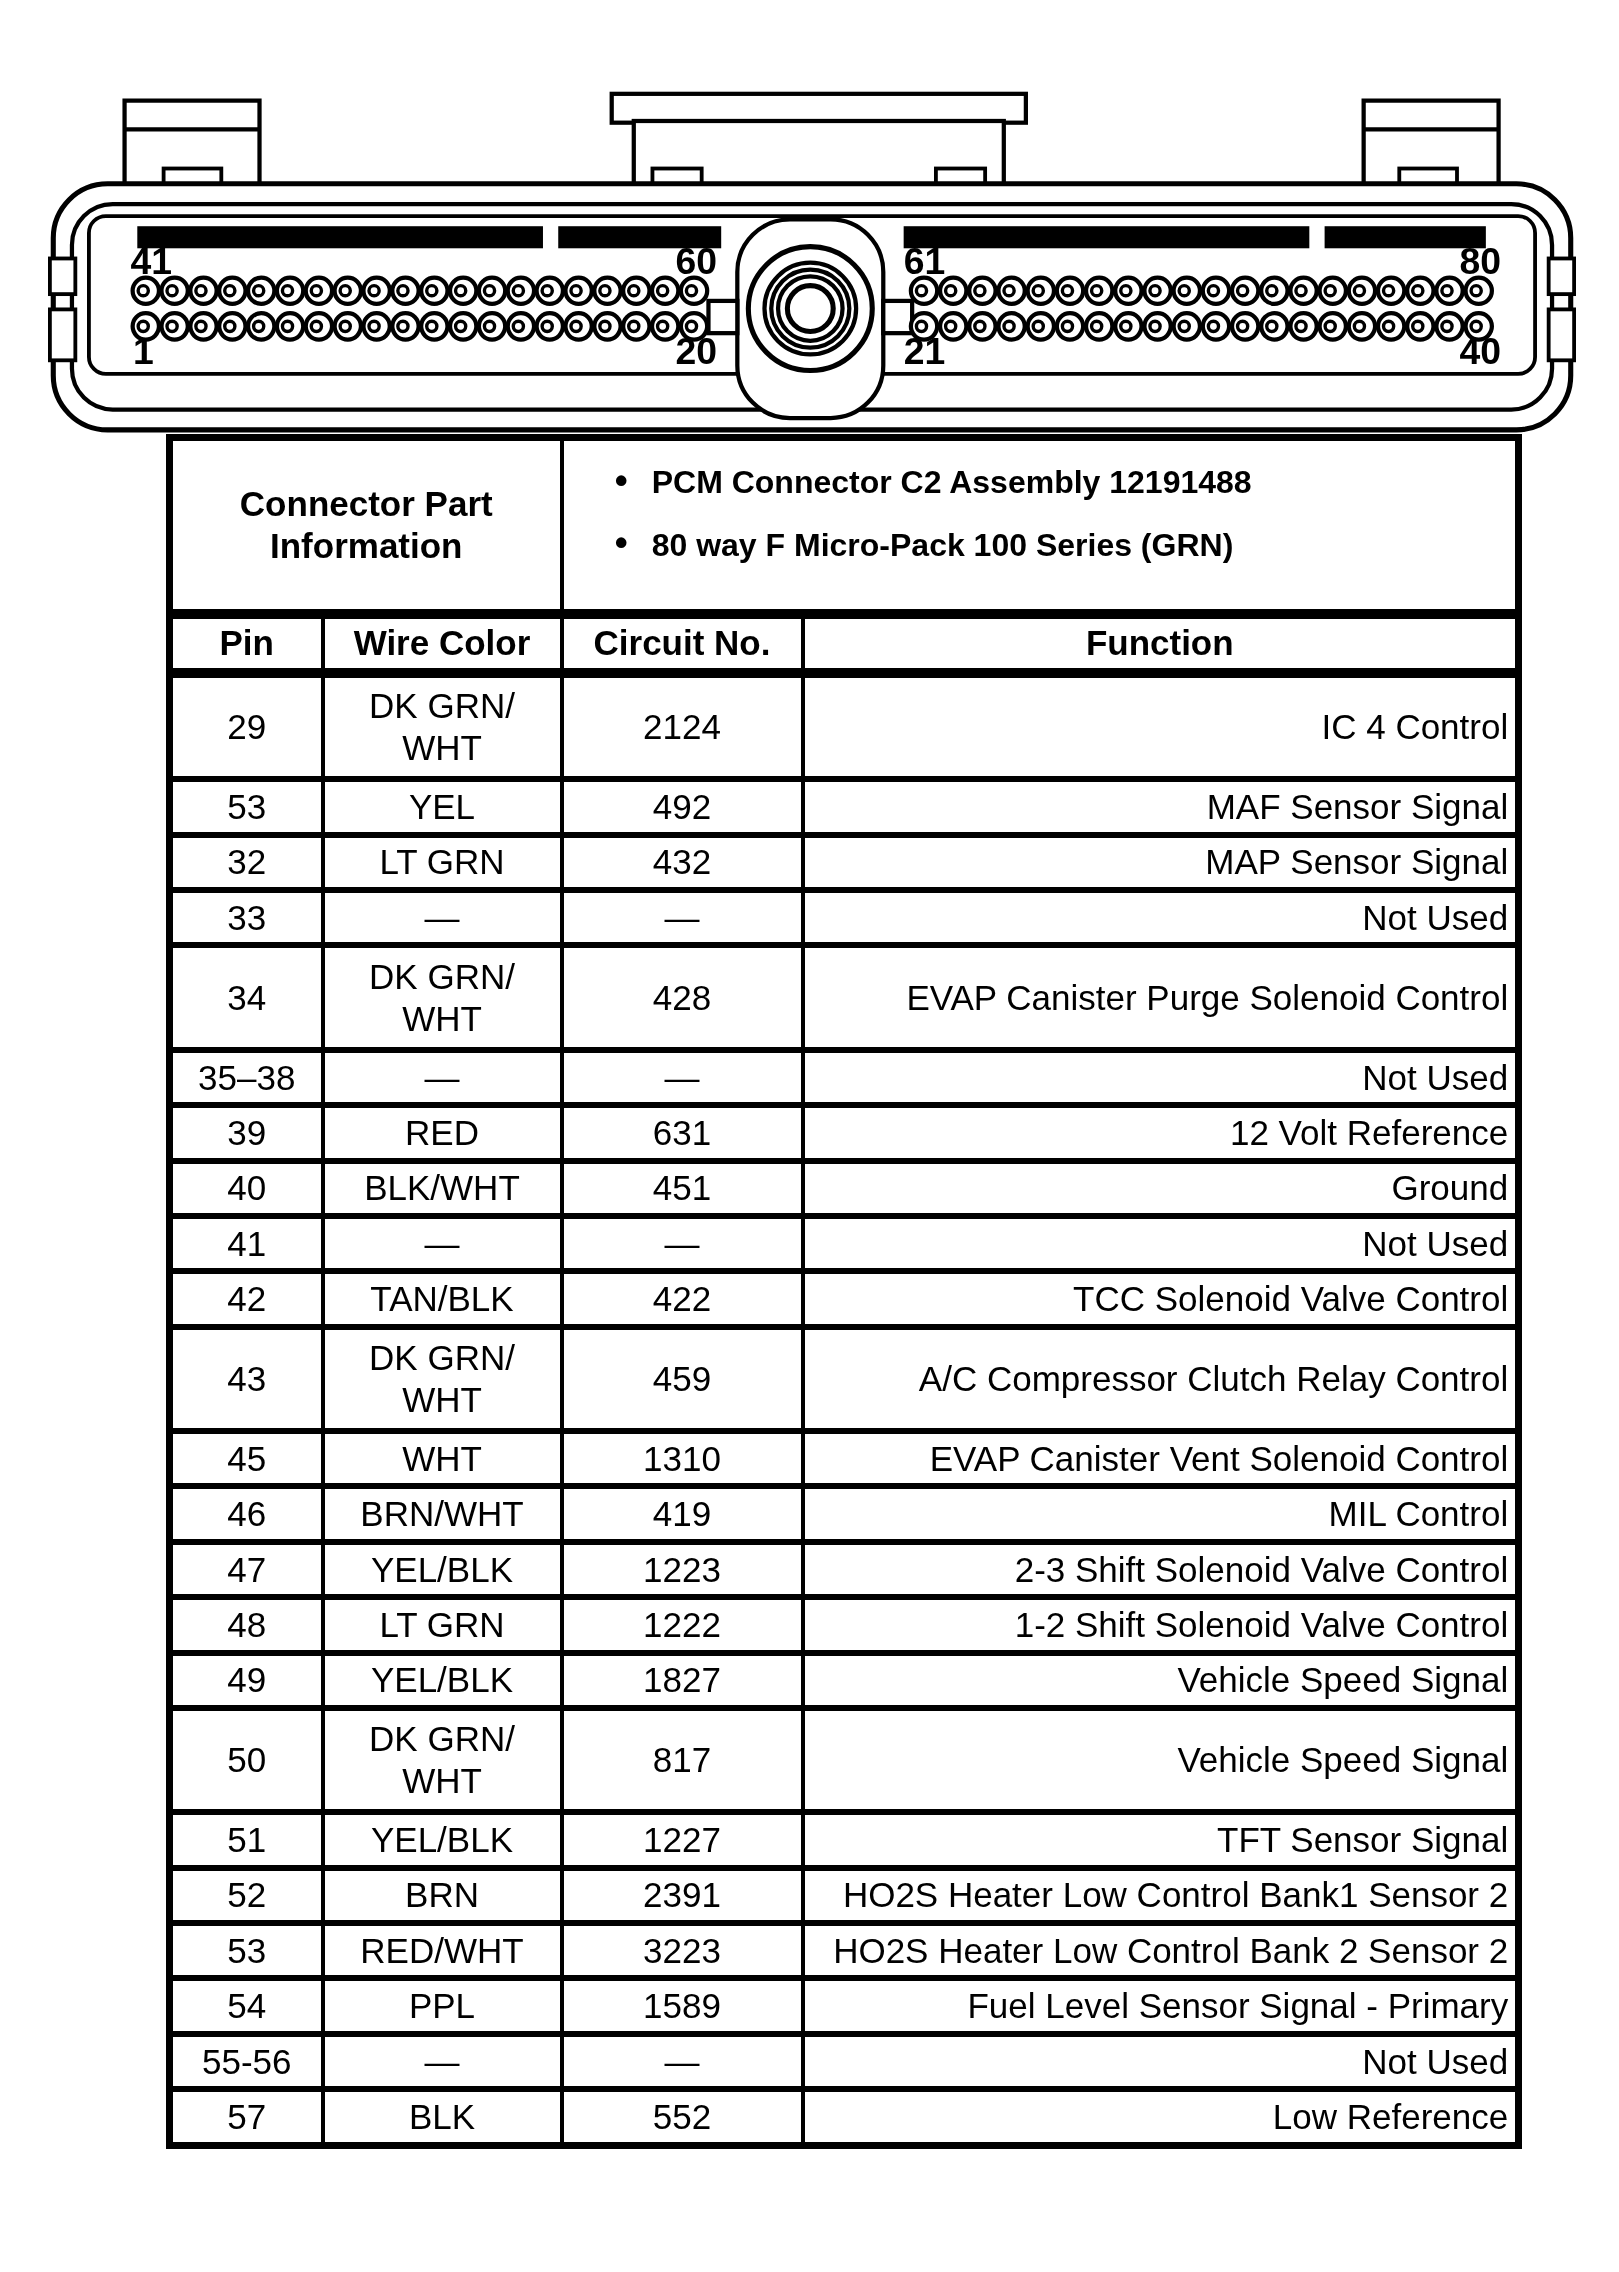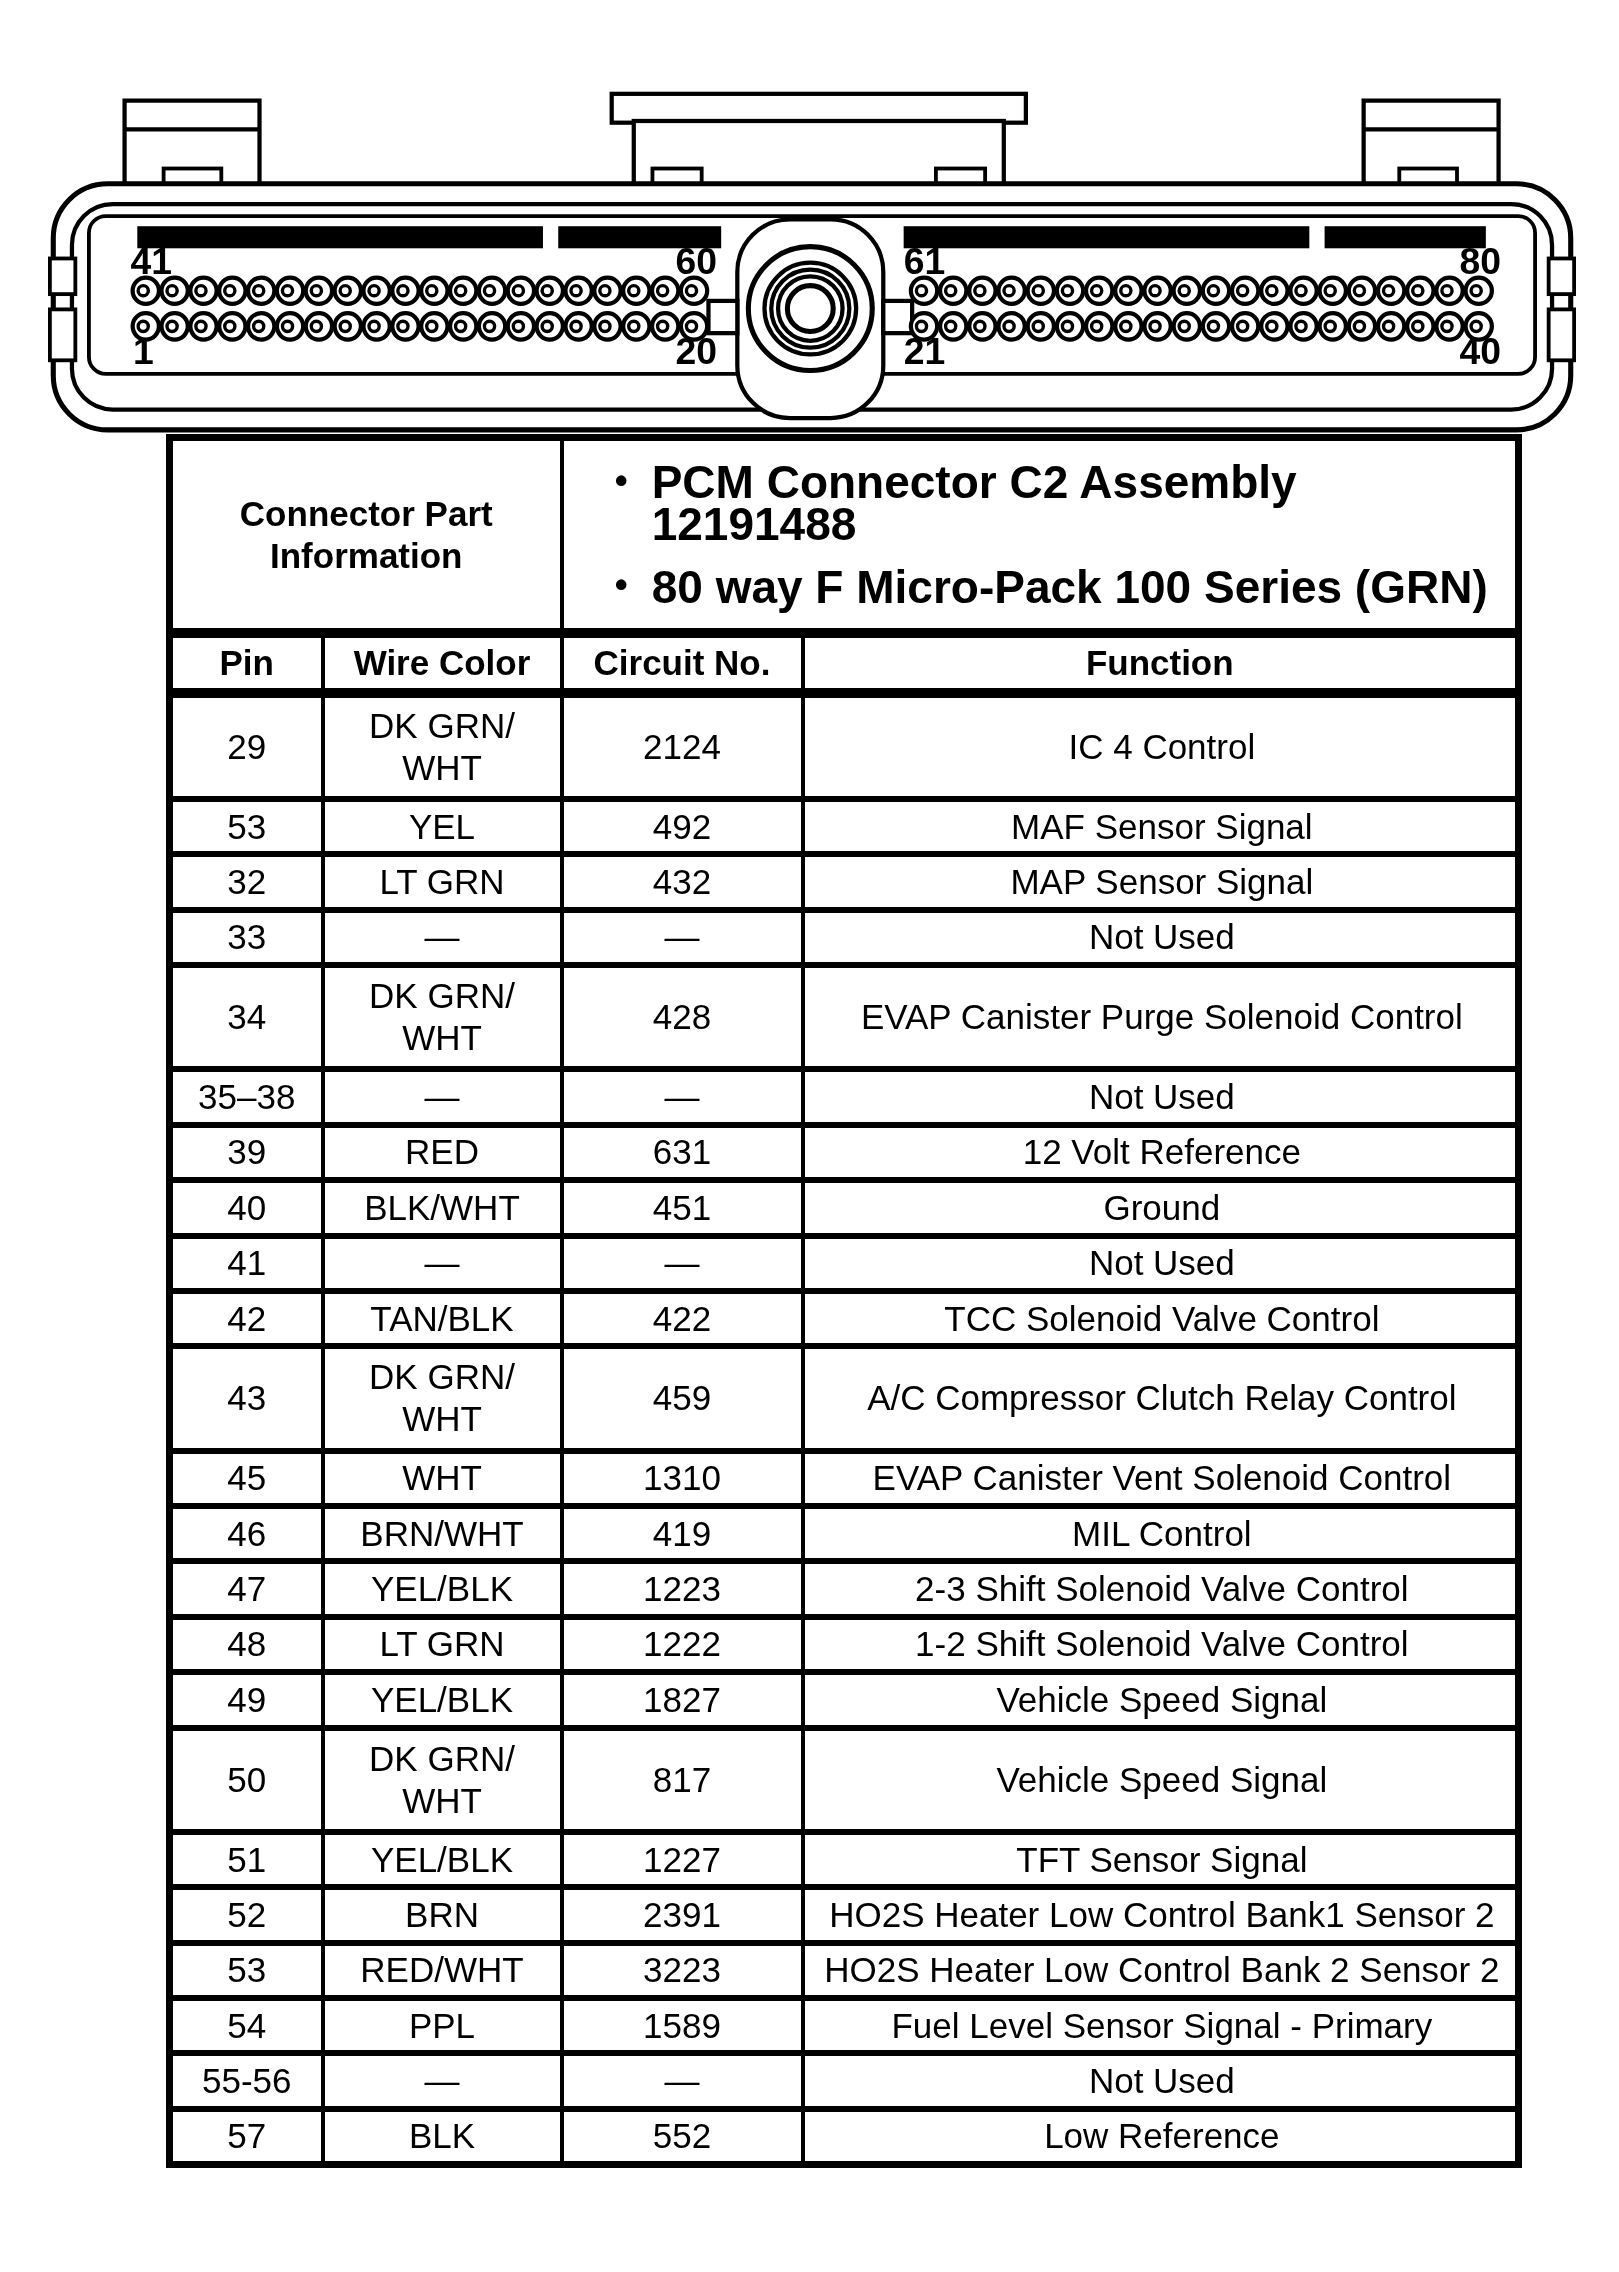--- a/index.html
+++ b/index.html
@@ -29,28 +29,28 @@
   .pinout th,.pinout td{
     border:4.2px solid #000;border-top-width:6px;border-bottom-width:6px;
     font-size:35px;line-height:42px;color:#000;
     vertical-align:middle;text-align:center;padding:1.7px 5.1px;
     overflow:hidden;
   }
   tr.part-row th{border-bottom-width:10.2px;height:154px;font-weight:bold;}
   th.part-info{}
   th.assembly{vertical-align:top;text-align:left;padding:13.6px 8.5px 0 10.2px;}
   .bullet-line{position:relative;padding-left:78px;margin:6.8px 0 20.4px 0;
-    font-weight:bold;font-size:46px;line-height:42px;}
+    font-weight:bold;font-size:32px;line-height:42px;}
   .bullet-line::before{content:"\2022";position:absolute;left:41px;top:-1.7px;
     font-size:37px;}
   tr.col-hdr th{border-bottom-width:10.2px;height:46px;font-weight:bold;text-align:center;}
   tr.data-row td{height:46px;font-weight:normal;}
   tr.data-row.tall td{height:95px;}
   td.wire-cell{white-space:pre-line;}
-  td.func-cell{text-align:center;padding-left:11px;padding-right:6.8px;}
+  td.func-cell{text-align:right;padding-left:11px;padding-right:6.8px;}
 </style>
 </head>
 <body>
 
 <div class="connector-wrap">
   <svg width="1528" height="387" viewBox="0 0 1800 456">
 
     <g>
       <rect class="wht sw5" x="90" y="62" width="159" height="104"></rect>
       <line x1="90" y1="96" x2="249" y2="96" stroke="#000" stroke-width="5"></line>

